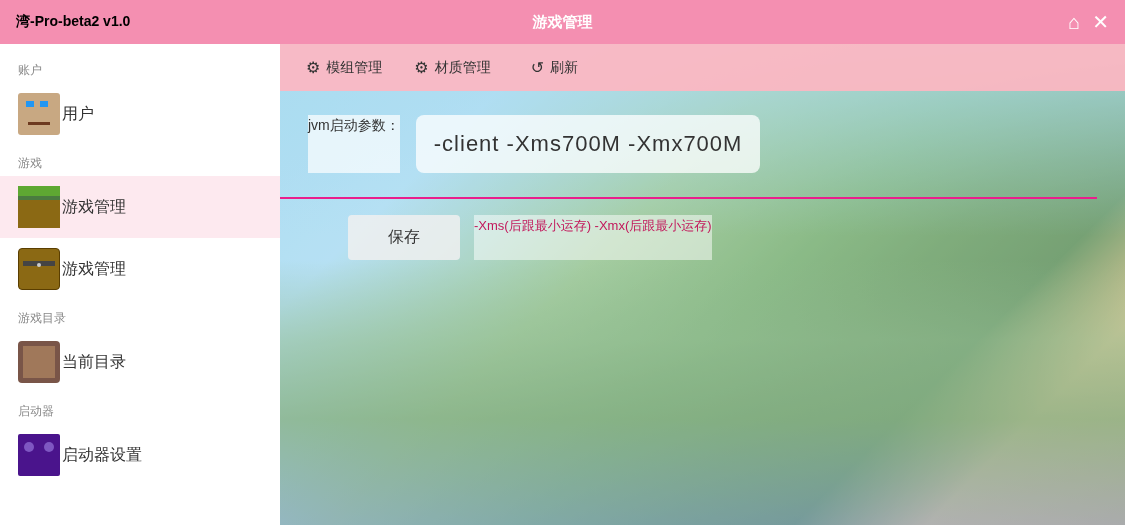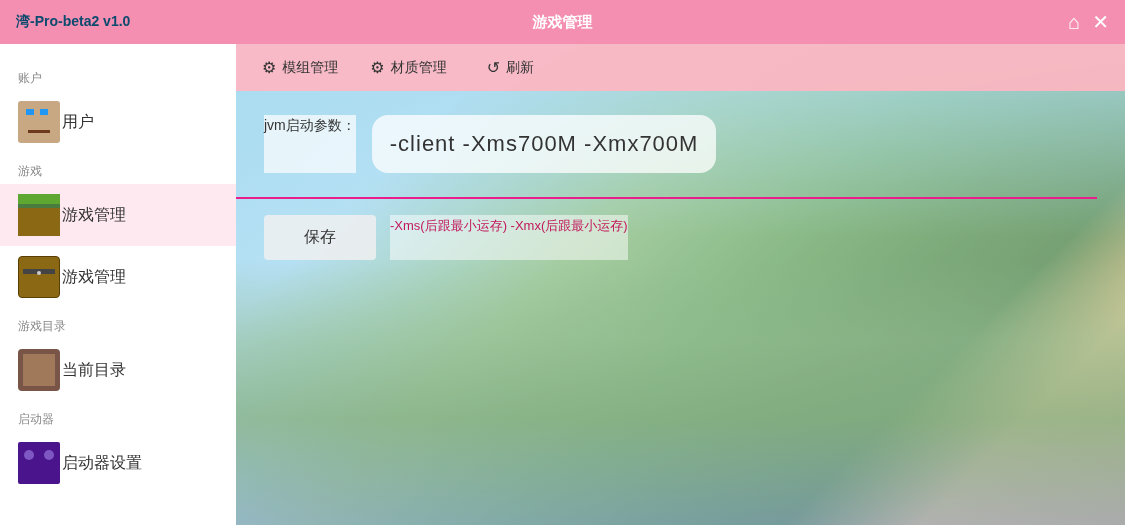--- a/index.html
+++ b/index.html
@@ -17,21 +17,21 @@
       height: 44px;
       background: #f48fb1;
       display: flex;
       align-items: center;
       padding: 0 16px;
       flex-shrink: 0;
       position: relative;
     }
     .title-bar-left {
       font-size: 14px;
-      color: #0c4a6e;
+      color: #000000;
       font-weight: bold;
     }
     .title-bar-center {
       position: absolute;
       left: 50%;
       transform: translateX(-50%);
       font-size: 15px;
       color: #fff;
       font-weight: bold;
     }
@@ -49,26 +49,26 @@
 
     
     .main-layout {
       display: flex;
       flex: 1;
       overflow: hidden;
     }
 
     
     .sidebar {
-      width: 236px;
+      width: 280px;
       background: rgba(255,255,255,0.85);
       flex-shrink: 0;
       display: flex;
       flex-direction: column;
-      padding: 16px 0;
+      padding: 8px 0;
     }
     .sidebar-section-label {
       font-size: 12px;
       color: #888;
       padding: 10px 18px 4px;
     }
     .sidebar-item {
       display: flex;
       align-items: center;
       padding: 10px 18px;
@@ -189,21 +189,21 @@
     .jvm-label {
       font-size: 14px;
       color: #333;
       background: rgba(255,255,255,0.7);
       display: inline-block;
       padding: 2px 0;
     }
 
     .jvm-input-area {
       background: rgba(255,255,255,0.75);
-      border-radius: 16px;
+      border-radius: 8px;
       padding: 16px 18px;
     }
     .jvm-input-text {
       font-size: 22px;
       color: #333;
       font-weight: 400;
       letter-spacing: 1px;
     }
 
     .divider-line {
@@ -414,20 +414,20 @@
       <div class="jvm-label">jvm启动参数：</div>
 
       <div class="jvm-input-area">
         <div class="jvm-input-text">-client -Xms700M -Xmx700M</div>
       </div>
 
     </div>
 
     <div class="divider-line"></div>
 
-    <div class="content-panel" style="padding-top: 16px; gap: 14px;">
+    <div class="content-panel" style="padding-top: 16px; gap: 14px; margin-left: 40px;">
       <button class="save-btn">保存</button>
       <div class="hint-text">-Xms(后跟最小运存) -Xmx(后跟最小运存)</div>
     </div>
 
   </div>
 
 </div>
 
 </body></html>

